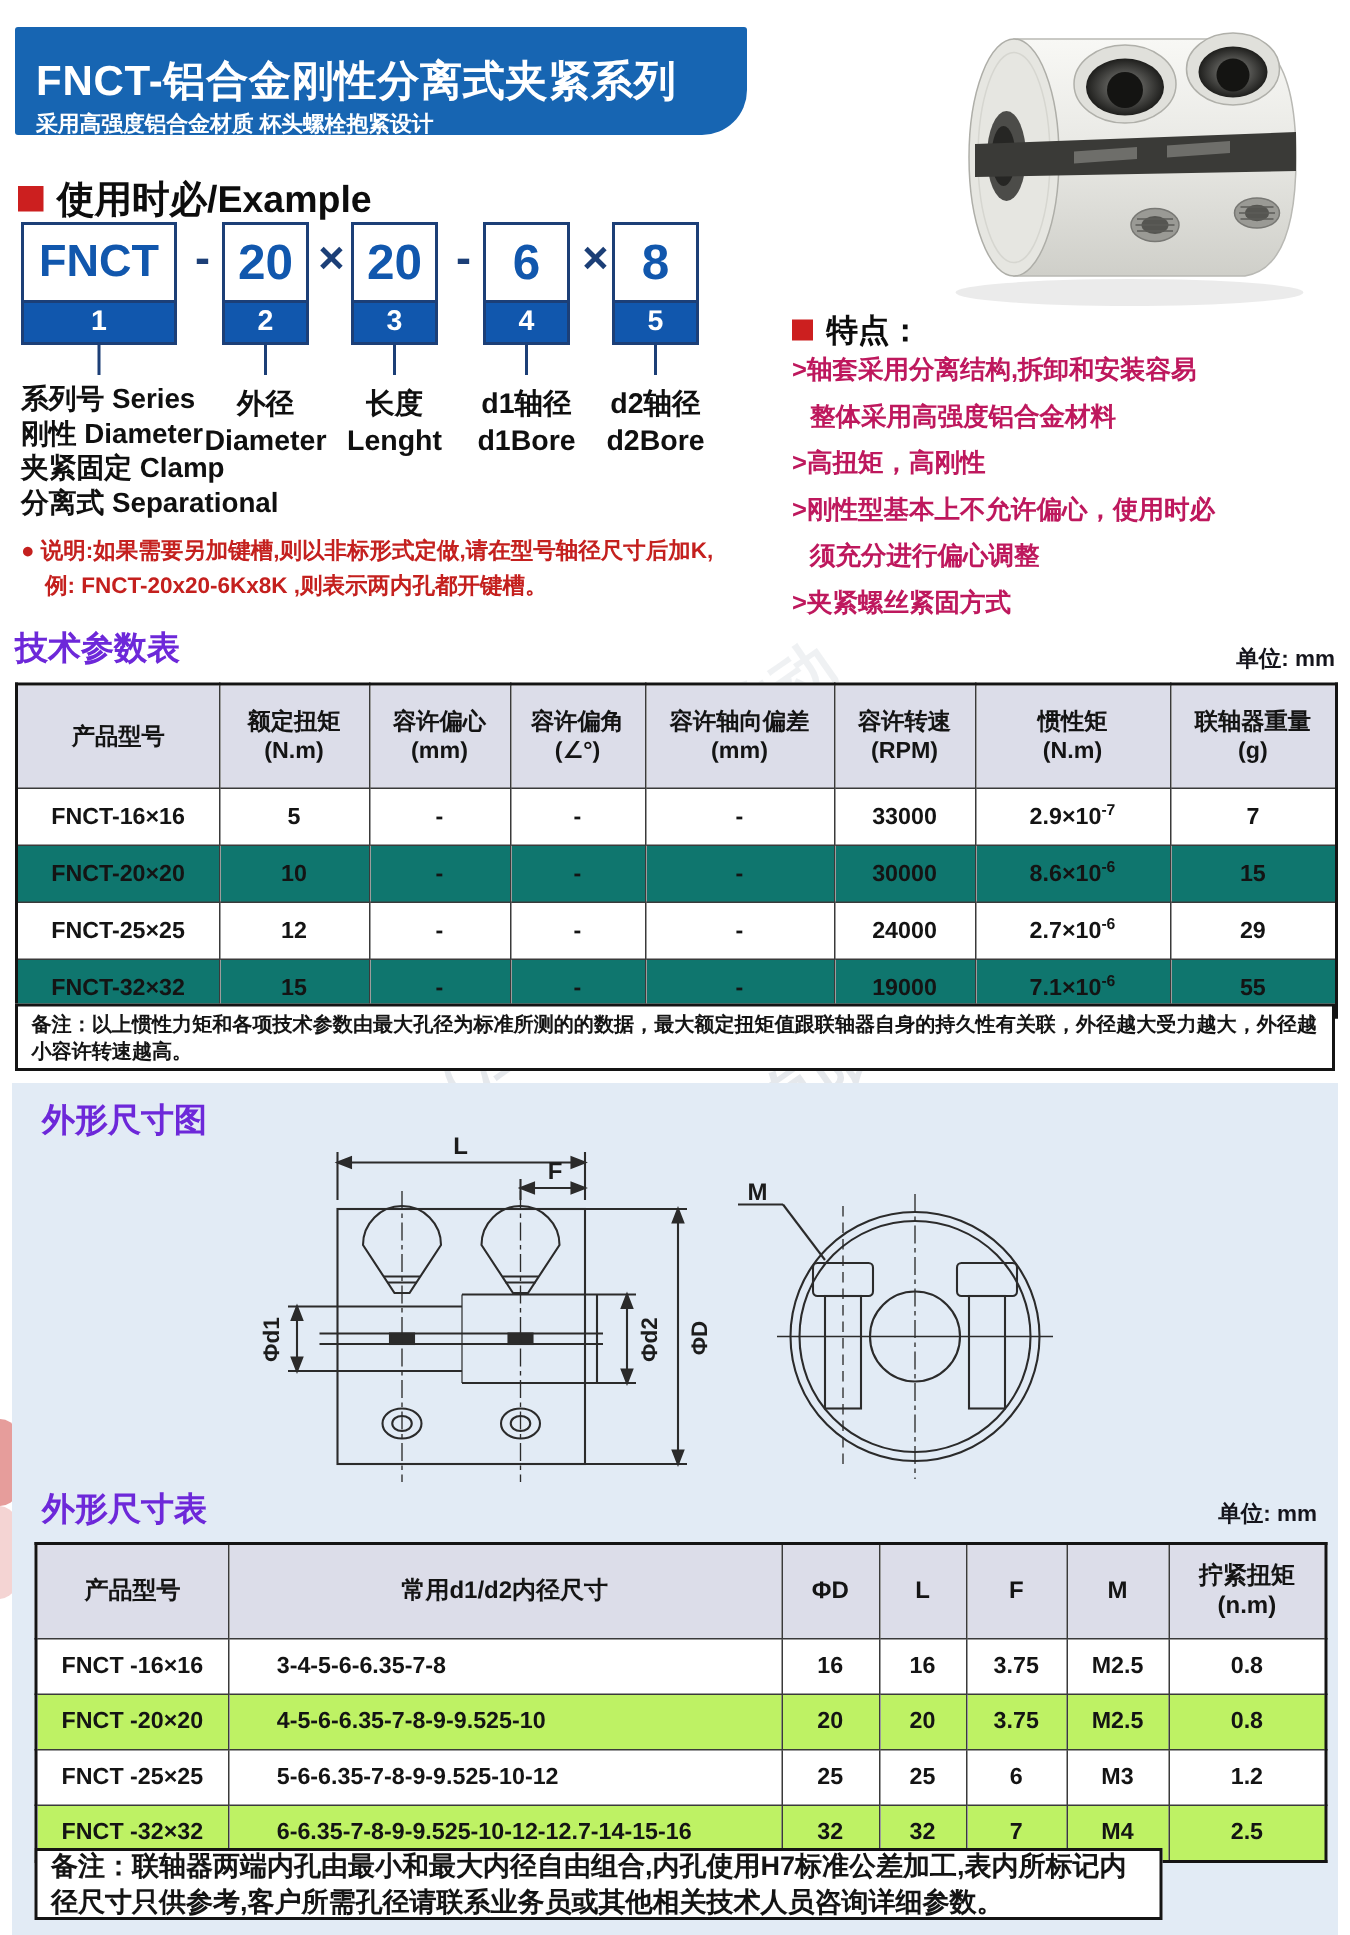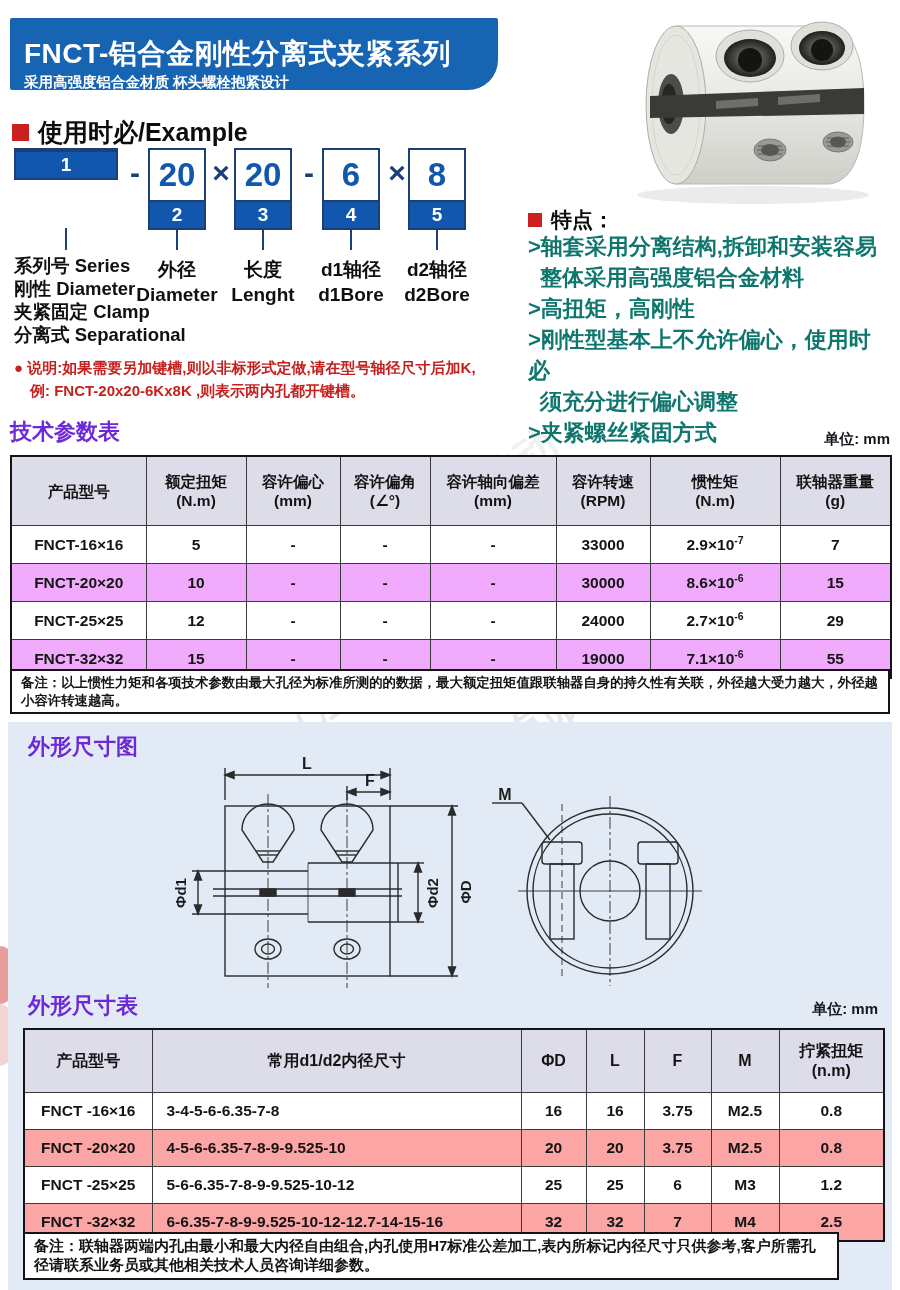--- a/index.html
+++ b/index.html
@@ -28,46 +28,46 @@
   .mbox-num { height:26px; line-height:26px; background:#1157ad; color:#fff; font-size:19px; font-weight:bold; border-top:2px solid #1c3f77; }
   .msep { position:absolute; top:156px; width:26px; text-align:center; font-size:30px; font-weight:bold; color:#1c3f77; }
   .tick { position:absolute; top:228px; width:2px; height:22px; background:#1c3f77; }
   .lbl { position:absolute; font-weight:bold; color:#101010; }
   .lbl1 { left:14px; top:254px; font-size:18.5px; line-height:23px; }
   .lblc { width:124px; text-align:center; top:257px; font-size:19px; line-height:25px; }
   .exnote { left:14px; top:356px; color:#c4201e; font-weight:bold; font-size:15px; line-height:23px; }
   .exnote .ind { padding-left:16px; }
 
   
-  .feat-list { left:528px; top:231px; font-size:22px; font-weight:bold; line-height:31px; color:#0f766e; width:360px; }
+  .feat-list { left:528px; top:231px; font-size:17px; font-weight:bold; line-height:31px; color:#be185d; width:360px; }
   .feat-list .ind { padding-left:12px; }
 
   
   .tbl-title { font-size:22px; font-weight:bold; color:#6d28d9; }
   .unit { font-size:15px; font-weight:bold; color:#15151c; text-align:right; }
 
   
   table.t { border-collapse:collapse; table-layout:fixed; background:#fff; border:2px solid #141414; }
   table.t th, table.t td { border:1px solid #3a3a3a; text-align:center; font-weight:bold; color:#141414; padding:0; overflow:hidden; }
   table.t th { background:#dcdde9; }
   .t1 { left:10px; top:455px; width:880px; }
   .t1 th { height:68px; font-size:15.5px; line-height:19px; }
   .t1 td { height:37px; font-size:15.5px; }
   .t2 { left:23px; top:1028px; width:860px; }
   .t2 th { height:62px; font-size:16px; line-height:20px; }
   .t2 td { height:36px; font-size:15.5px; }
-  .t2 td.bores { text-align:left; padding-left:14px; }
-  tr.alt1 td { background:#f0abfc;margin-left:23px; }
-  tr.alt2 td { background:#fca5a5; }
+  .t2 td.bores { text-align:left; padding-left:32px; }
+  tr.alt1 td { background:#0f766e;margin-left:23px; }
+  tr.alt2 td { background:#bef264; }
   sup { font-size:10.5px; }
 
   .note-box { border:2px solid #141414; background:#fff; display:flex; align-items:center;
     font-weight:bold; color:#141414; padding:0 9px; box-sizing:border-box; }
   .n1 { left:10px; top:669px; width:880px; height:45px; font-size:13.4px; }
-  .n2 { left:23px; top:1232px; width:816px; height:48px; font-size:15px; }
+  .n2 { left:23px; top:1232px; width:752px; height:48px; font-size:18px; }
 
   
   .panel { left:8px; top:722px; width:884px; height:568px; background:#e2ebf5; }
   .dimfig-title { left:28px; top:732px; }
   .dimtbl-title { left:28px; top:991px; }
   .u1 { left:700px; top:430px; width:190px; }
   .u2 { left:688px; top:1000px; width:190px; }
   .dim-svg { left:130px; top:756px; }
   .prod-svg { left:598px; top:4px; }
 
@@ -131,20 +131,21 @@
     <ellipse cx="240" cy="138" rx="8" ry="5.5" fill="#555551"></ellipse>
     <path d="M229,134 h22 M228,138 h24 M229,142 h22" stroke="#5c5c58" stroke-width="1" fill="none"></path>
   </svg>
 
   <div class="abs hrow ex-head">
     <span class="red-sq"></span>
     <span>使用时必/Example</span>
   </div>
 
   <div class="mbox" style="left:14px;width:104px;">
+    <div class="mbox-value" style="font-size:30px;">FNCT</div>
     <div class="mbox-num">1</div>
   </div>
   <div class="msep" style="left:122px;">-</div>
   <div class="mbox" style="left:148px;width:58px;">
     <div class="mbox-value" style="font-size:33px;">20</div>
     <div class="mbox-num">2</div>
   </div>
   <div class="msep" style="left:208px;">×</div>
   <div class="mbox" style="left:234px;width:58px;">
     <div class="mbox-value" style="font-size:33px;">20</div>

